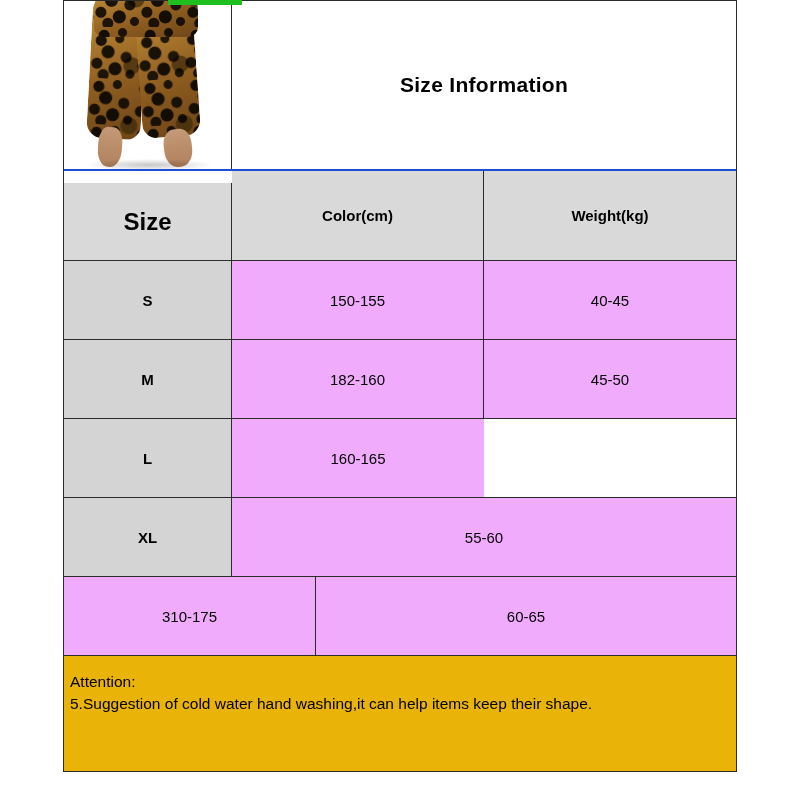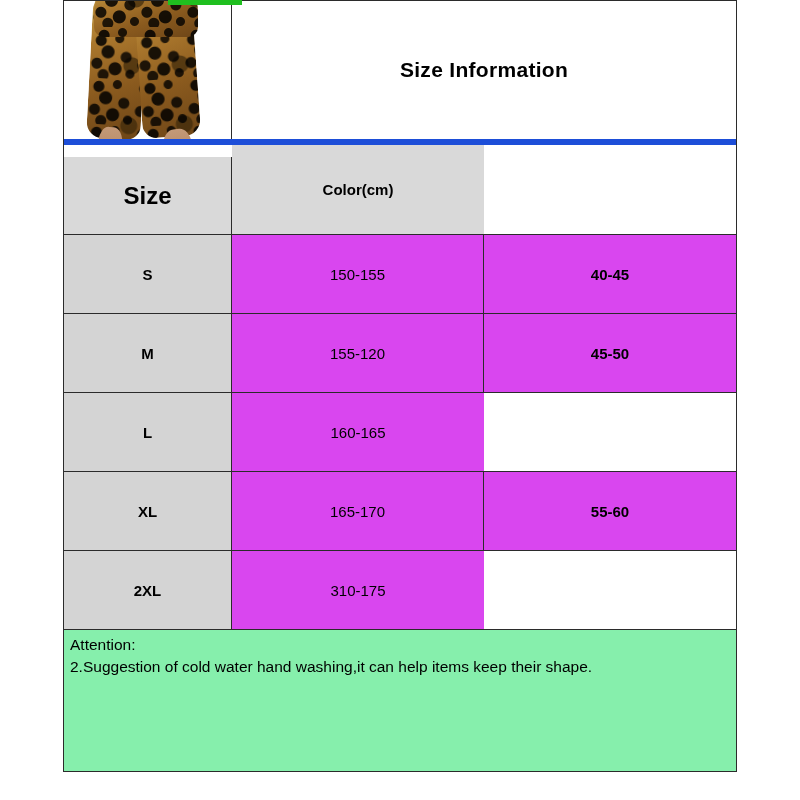--- a/index.html
+++ b/index.html
@@ -29,22 +29,22 @@
     height: 772px;
     border: 1px solid #2b2b2b;
     box-sizing: border-box;
     display: flex;
     flex-direction: column;
     background: #ffffff;
   }
   
   .header-row {
     display: flex;
-    height: 144px;
-    border-bottom: 6px solid #1d4ed8;
+    height: 170px;
+    border-bottom: 2px solid #1d4ed8;
     box-sizing: border-box;
   }
   .header-image-cell {
     width: 168px;
     border-right: 1px solid #2b2b2b;
     box-sizing: border-box;
     position: relative;
     overflow: hidden;
     background: #ffffff;
   }
@@ -166,50 +166,50 @@
     display: flex;
     align-items: center;
     justify-content: center;
     box-sizing: border-box;
     border-right: 1px solid #2b2b2b;
     text-align: center;
   }
   .cell:last-child { border-right: none; }
   .col-size { width: 168px; }
   .col-height { width: 252px; }
-  .col-weight { flex: 1; font-weight: bold; }
+  .col-weight { flex: 1; }
 
   .head .col-size {
     background: #d9d9d9;
     font-size: 24px;
     font-weight: bold;
     margin-top: 12px;
   }
   .head .col-height,
   .head .col-weight {
     background: #d9d9d9;
     font-size: 15px;
     font-weight: bold;
   }
   .body .col-size {
     background: #d4d4d4;
     font-size: 15px;
     font-weight: bold;
   }
   .body .col-height,
   .body .col-weight {
-    background: #d946ef;
+    background: #f0abfc;
     font-size: 15px;
   }
   
   .attention {
     flex: 1;
-    padding: 4px 8px 6px 6px;
-    box-sizing: border-box;
-    background: #86efac;
+    padding: 15px 8px 6px 6px;
+    box-sizing: border-box;
+    background: #eab308;
   }
   .attention p {
     margin: 0;
     font-size: 15.5px;
     line-height: 1.42;
     color: #000;
   }
 </style>
 </head>
 <body>
@@ -234,51 +234,51 @@
       <div class="header-title-cell">
         <div class="header-title">Size Information</div>
       </div>
     </div>
 
     <div class="table">
 
       <div class="trow head">
         <div class="cell col-size">Size</div>
         <div class="cell col-height">Color(cm)</div>
+        <div class="cell col-weight">Weight(kg)</div>
       </div>
 
       <div class="trow body">
         <div class="cell col-size">S</div>
         <div class="cell col-height">150-155</div>
         <div class="cell col-weight">40-45</div>
       </div>
 
       <div class="trow body">
         <div class="cell col-size">M</div>
-        <div class="cell col-height">155-120</div>
+        <div class="cell col-height">182-160</div>
         <div class="cell col-weight">45-50</div>
       </div>
 
       <div class="trow body">
         <div class="cell col-size">L</div>
         <div class="cell col-height">160-165</div>
       </div>
 
       <div class="trow body">
         <div class="cell col-size">XL</div>
-        <div class="cell col-height">165-170</div>
         <div class="cell col-weight">55-60</div>
       </div>
 
       <div class="trow body">
-        <div class="cell col-size">2XL</div>
         <div class="cell col-height">310-175</div>
+        <div class="cell col-weight">60-65</div>
       </div>
 
     </div>
 
     <div class="attention">
       <p>Attention:</p>
-      <p>2.Suggestion of cold water hand washing,it can help items keep their shape.</p>
+      <p>5.Suggestion of cold water hand washing,it can help items keep their shape.</p>
     </div>
 
   </div>
 </div>
 
 </body></html>

